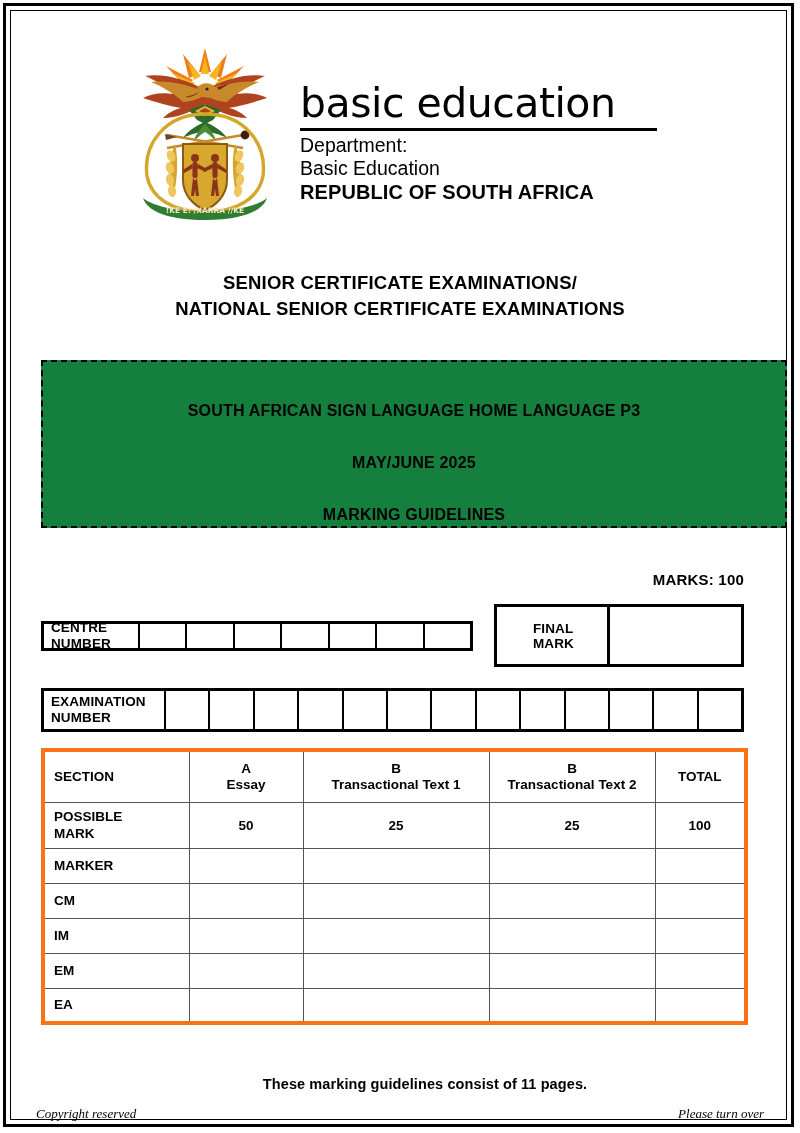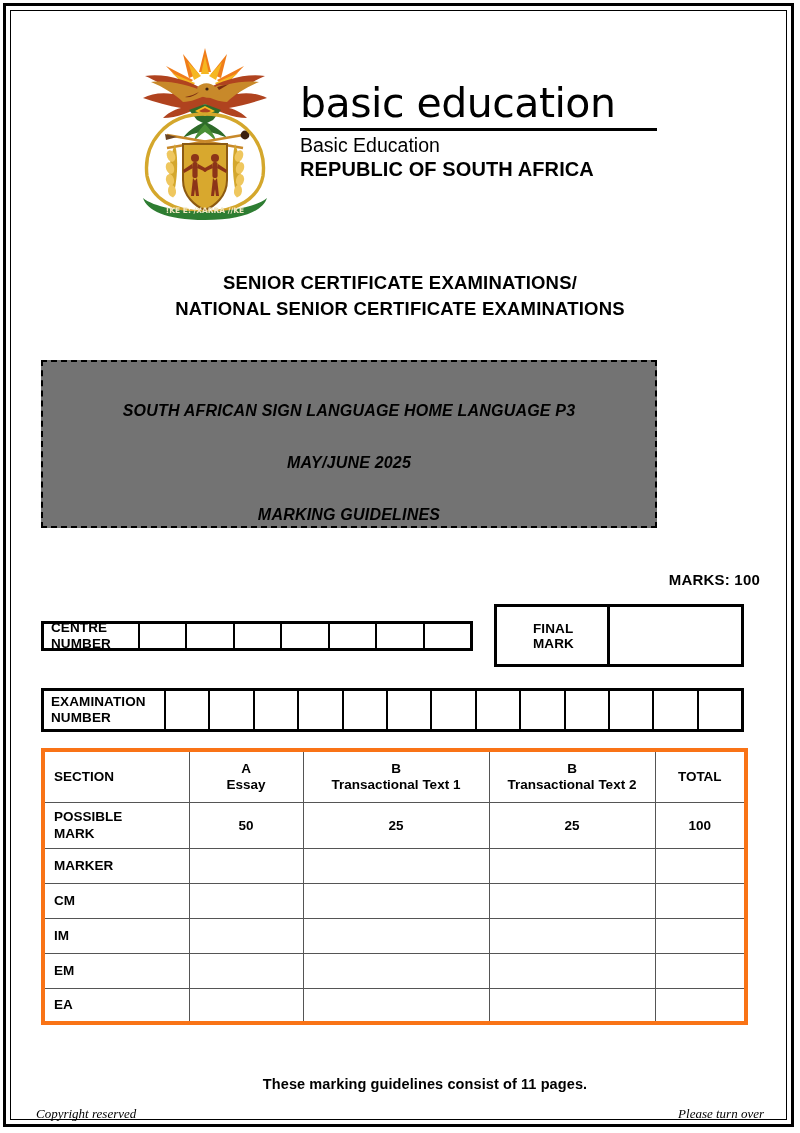--- a/index.html
+++ b/index.html
@@ -105,41 +105,40 @@
     font-weight: bold;
     line-height: 26px;
     letter-spacing: 0.2px;
   }
 
   
   .subject-box {
     position: absolute;
     left: 29px;
     top: 348px;
-    width: 616px;
+    width: 746px;
     height: 168px;
     border: 2px dashed #000;
-    background: #737373;
+    background: #15803d;
     box-sizing: border-box;
     text-align: center;
-    font-style: italic;
   }
   .subject-box .line {
     font-size: 16px;
     font-weight: bold;
     letter-spacing: 0.2px;
   }
   .subject-box .l1 { margin-top: 40px; }
   .subject-box .l2 { margin-top: 34px; }
   .subject-box .l3 { margin-top: 34px; }
 
   
   .marks-total {
     position: absolute;
-    right: 28px;
+    right: 44px;
     top: 559px;
     font-size: 15px;
     font-weight: bold;
     letter-spacing: 0.2px;
   }
 
   
   .grid-row {
     position: absolute;
     border: 3px solid #000;
@@ -362,20 +361,21 @@
         <line x1="78" y1="129" x2="82" y2="129" stroke="#8c3418" stroke-width="1.6"></line>
 
         <path d="M18 158 C 40 176, 120 176, 142 158 C 138 170, 120 180, 80 180 C 40 180, 22 170, 18 158 Z" fill="#2e7d32"></path>
         <text x="80" y="173" text-anchor="middle" font-family="DejaVu Sans, sans-serif" font-size="7.5" font-weight="bold" fill="#f0e6c0">!KE E: /XARRA //KE</text>
       </svg>
     </div>
 
     <div class="wordmark">
       <div class="brand">basic education</div>
       <div class="rule"></div>
+      <div class="dept1">Department:</div>
       <div class="dept2">Basic Education</div>
       <div class="country">REPUBLIC OF SOUTH AFRICA</div>
     </div>
   </div>
 
   <div class="exam-heading">
     <div>SENIOR CERTIFICATE EXAMINATIONS/</div>
     <div>NATIONAL SENIOR CERTIFICATE EXAMINATIONS</div>
   </div>
 

